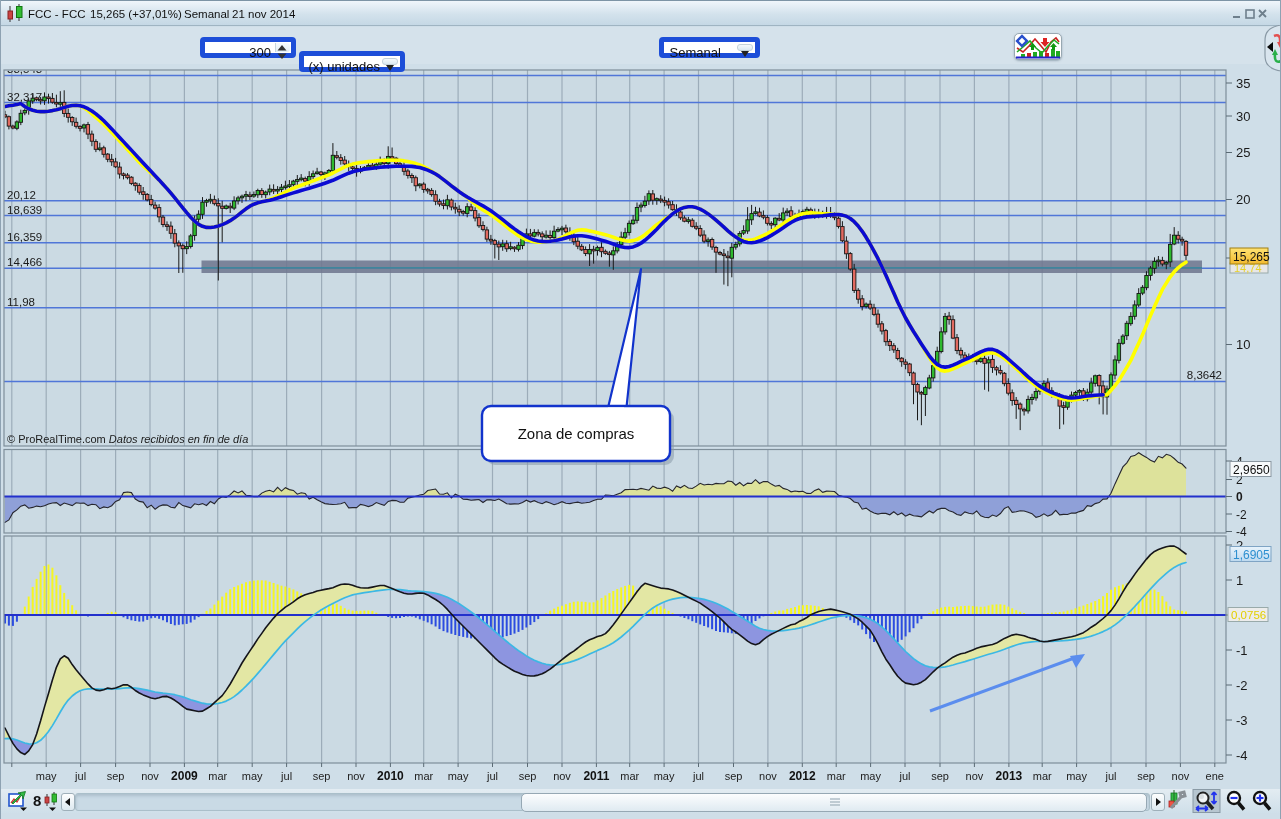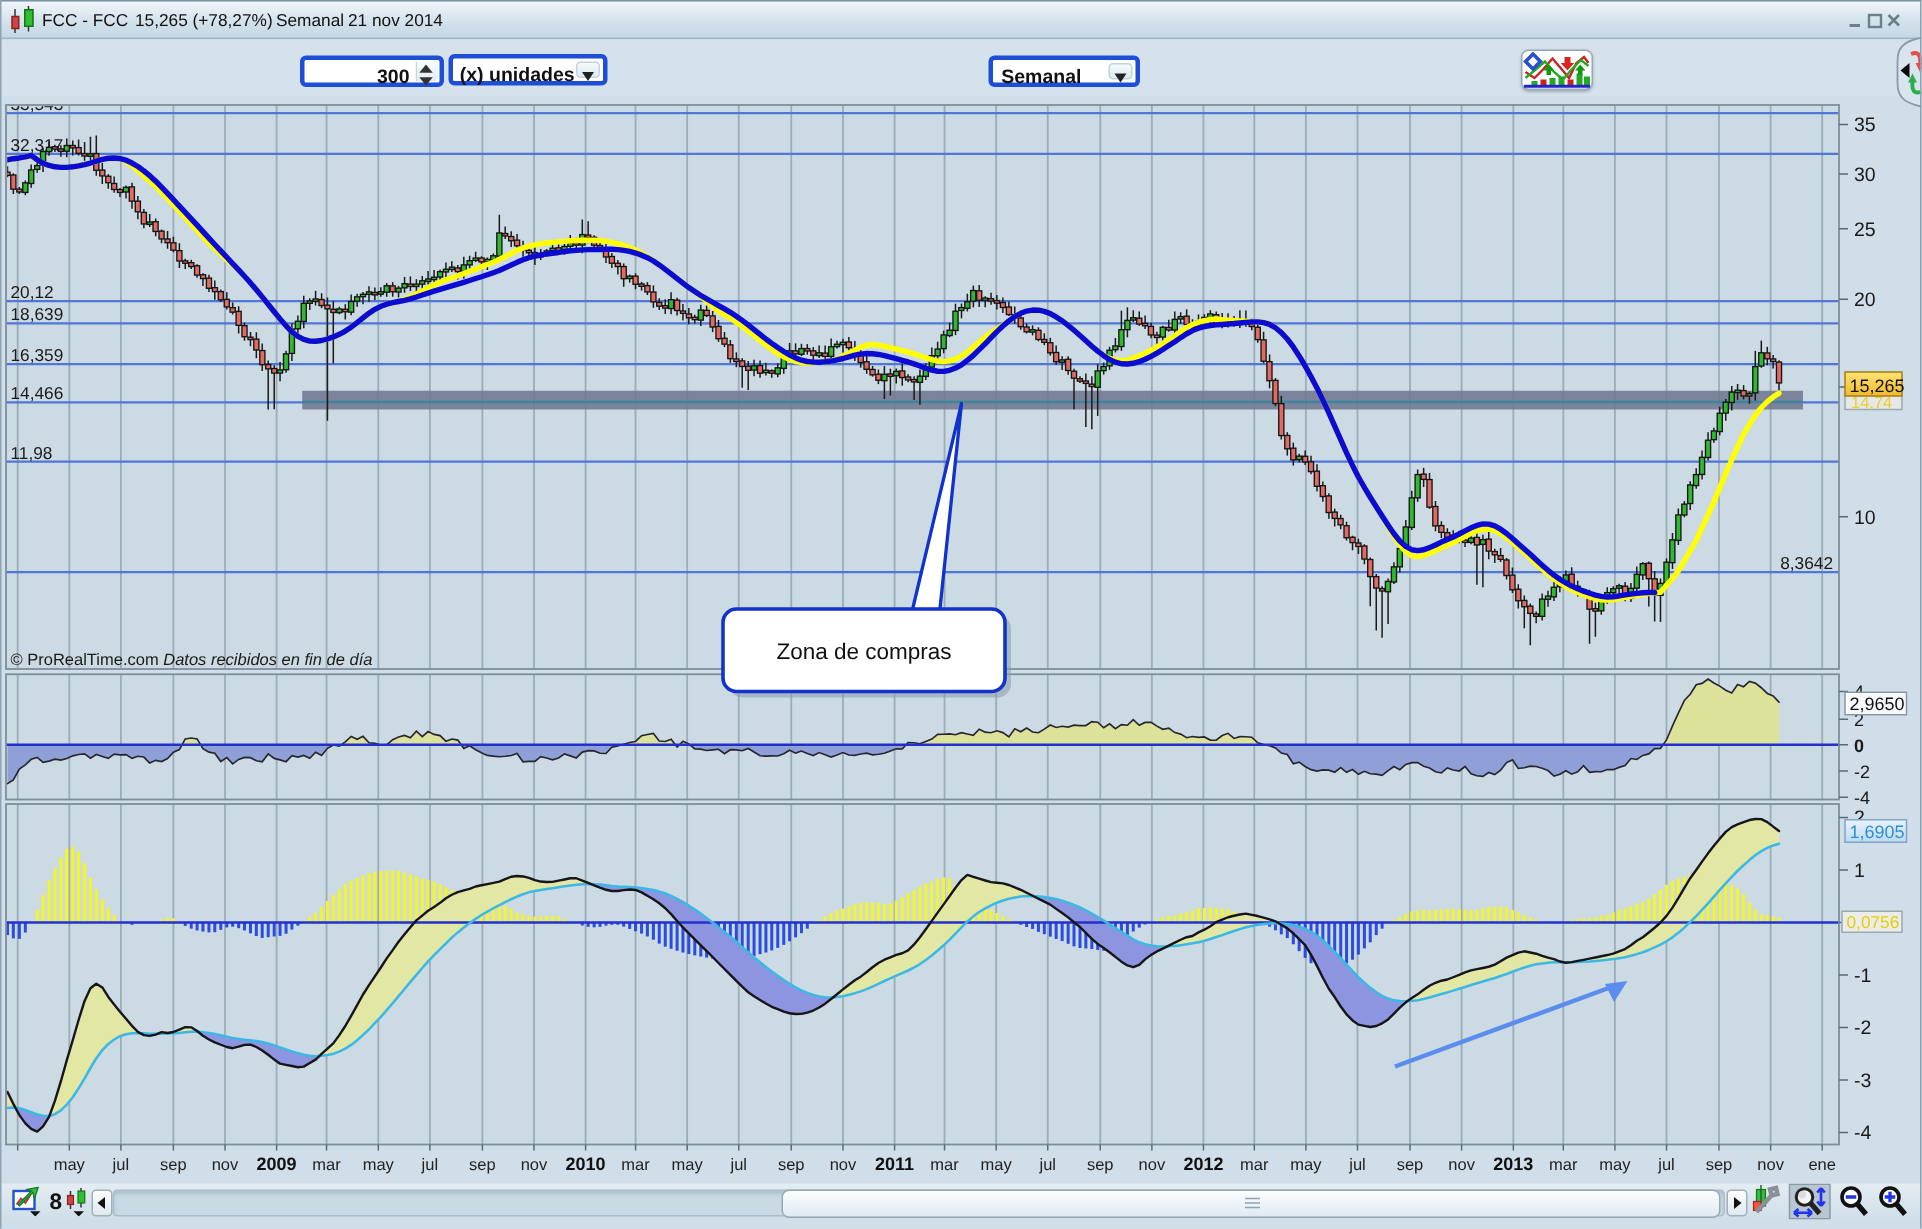--- a/index.html
+++ b/index.html
@@ -1,19 +1,19 @@
 <!DOCTYPE html>
 <html><head><meta charset="utf-8"><style>
 *{margin:0;padding:0;box-sizing:border-box}
 html,body{width:1281px;height:819px;overflow:hidden;font-family:"Liberation Sans",sans-serif;background:#cfdee8}
 .abs{position:absolute}
 #titlebar{position:absolute;left:0;top:0;width:1281px;height:26px;background:linear-gradient(#f0f6fb,#d3e2ec 55%,#c5d8e5);border-top:1px solid #7d94a5;border-bottom:1px solid #9fb4c2;}
 #titlebar .t{position:absolute;top:7px;font-size:11.5px;color:#111;white-space:pre}
 #toolbar{position:absolute;left:0;top:27px;width:1281px;height:37px;background:#d5e2eb}
-.inputbox{position:absolute;background:#fff;border:3px solid #1d4ed8;border-radius:4px;font-size:13px;font-weight:bold;color:#111}
+.inputbox{position:absolute;background:#fff;border:5px solid #1d4ed8;border-radius:4px;font-size:13px;font-weight:normal;color:#111}
 .ddarrow{position:absolute;right:2px;top:2px;bottom:2px;width:16px;background:linear-gradient(#f5fafc,#dceaf2);border-radius:3px;border:1px solid #c4d2da}
 .ddarrow:after{content:"";position:absolute;left:3.5px;top:6px;border-left:4.5px solid transparent;border-right:4.5px solid transparent;border-top:6px solid #222}
 #scrollrow{position:absolute;left:0;top:789px;width:1281px;height:24px;background:linear-gradient(#e3ecf2,#cfdfe9)}
 .sbbtn{position:absolute;top:4px;width:14px;height:18px;background:linear-gradient(#fdfefe,#dde9f0);border:1px solid #9fb0ba;border-radius:3px}
 #track{position:absolute;left:75px;top:4px;width:1075px;height:18px;background:#c9dae5;border:1px solid #aabfca;border-radius:3px;box-shadow:inset 0 2px 3px rgba(120,140,155,.35)}
 #thumb{position:absolute;left:521px;top:3.5px;width:626px;height:19px;background:linear-gradient(#fcfdfe,#dfeaf1);border:1px solid #96a8b4;border-radius:5px}
 </style></head><body>
 <svg class="abs" style="left:0;top:0" width="1281" height="819" viewBox="0 0 1281 819">
     <defs>
 <clipPath id="mainclip">
@@ -1204,39 +1204,39 @@
     <text x="1231" y="618.5" font-size="11.5" fill="#e3cf00">0,0756</text>
   </svg>
 <div id="titlebar">
  <svg class="abs" style="left:6px;top:3px" width="22" height="20">
   <line x1="4" y1="2" x2="4" y2="18" stroke="#333" stroke-width="1"></line>
   <rect x="2" y="7" width="4.5" height="8" fill="#cc4444" stroke="#882222" stroke-width="1"></rect>
   <line x1="13" y1="0" x2="13" y2="17" stroke="#333" stroke-width="1"></line>
   <rect x="10.5" y="2.5" width="5.5" height="11" fill="#33bb33" stroke="#117711" stroke-width="1"></rect>
  </svg>
  <span class="t" style="left:28px">FCC - FCC</span>
- <span class="t" style="left:90px">15,265 (+78,27%)</span>
+ <span class="t" style="left:90px">15,265 (+37,01%)</span>
  <span class="t" style="left:184px">Semanal</span>
  <span class="t" style="left:232px">21 nov 2014</span>
  <svg class="abs" style="left:1232px;top:7px" width="36" height="12">
   <line x1="1" y1="9" x2="8" y2="9" stroke="#6e7f8c" stroke-width="2"></line>
   <rect x="14" y="2" width="8" height="8" fill="none" stroke="#6e7f8c" stroke-width="1.6"></rect>
   <path d="M27 2 L34 9 M34 2 L27 9" stroke="#6e7f8c" stroke-width="1.8"></path>
  </svg>
 </div>
 <div id="toolbar">
  <div class="inputbox" style="left:200px;top:9.5px;width:96px;height:21px">
    <span style="position:absolute;right:20px;top:3px">300</span>
    <div style="position:absolute;right:1px;top:1px;bottom:1px;width:15px;background:linear-gradient(#f7fbfd,#e2edf4);border-left:1px solid #c8d5dd;border-radius:0 3px 3px 0"></div>
    <svg class="abs" style="right:4px;top:3px" width="10" height="15">
      <polygon points="5,0 9.5,5.5 0.5,5.5" fill="#333"></polygon>
         <polygon points="5,14 9.5,8.5 0.5,8.5" fill="#333"></polygon>
    </svg>
  </div>
- <div class="inputbox" style="left:298.5px;top:9px;width:106px;height:21px">
+ <div class="inputbox" style="left:298.5px;top:24px;width:106px;height:21px">
    <span style="position:absolute;left:5px;top:3px">(x) unidades</span>
       <div class="ddarrow"></div>
  </div>
  <div class="inputbox" style="left:658.5px;top:9.5px;width:101px;height:21px">
    <span style="position:absolute;left:6px;top:3px">Semanal</span>
       <div class="ddarrow"></div>
  </div>
  <div class="abs" style="left:1014px;top:6px;width:48px;height:27px;background:#fff;border:1px solid #98a8b2;border-radius:5px;box-shadow:0 1px 2px rgba(100,120,135,.5)">
   <svg width="46" height="25">
    <polyline points="2,14 8,18 14,12 20,5 26,12 31,18 36,8 41,4 44,8" fill="none" stroke="#cc2222" stroke-width="1.6"></polyline>

